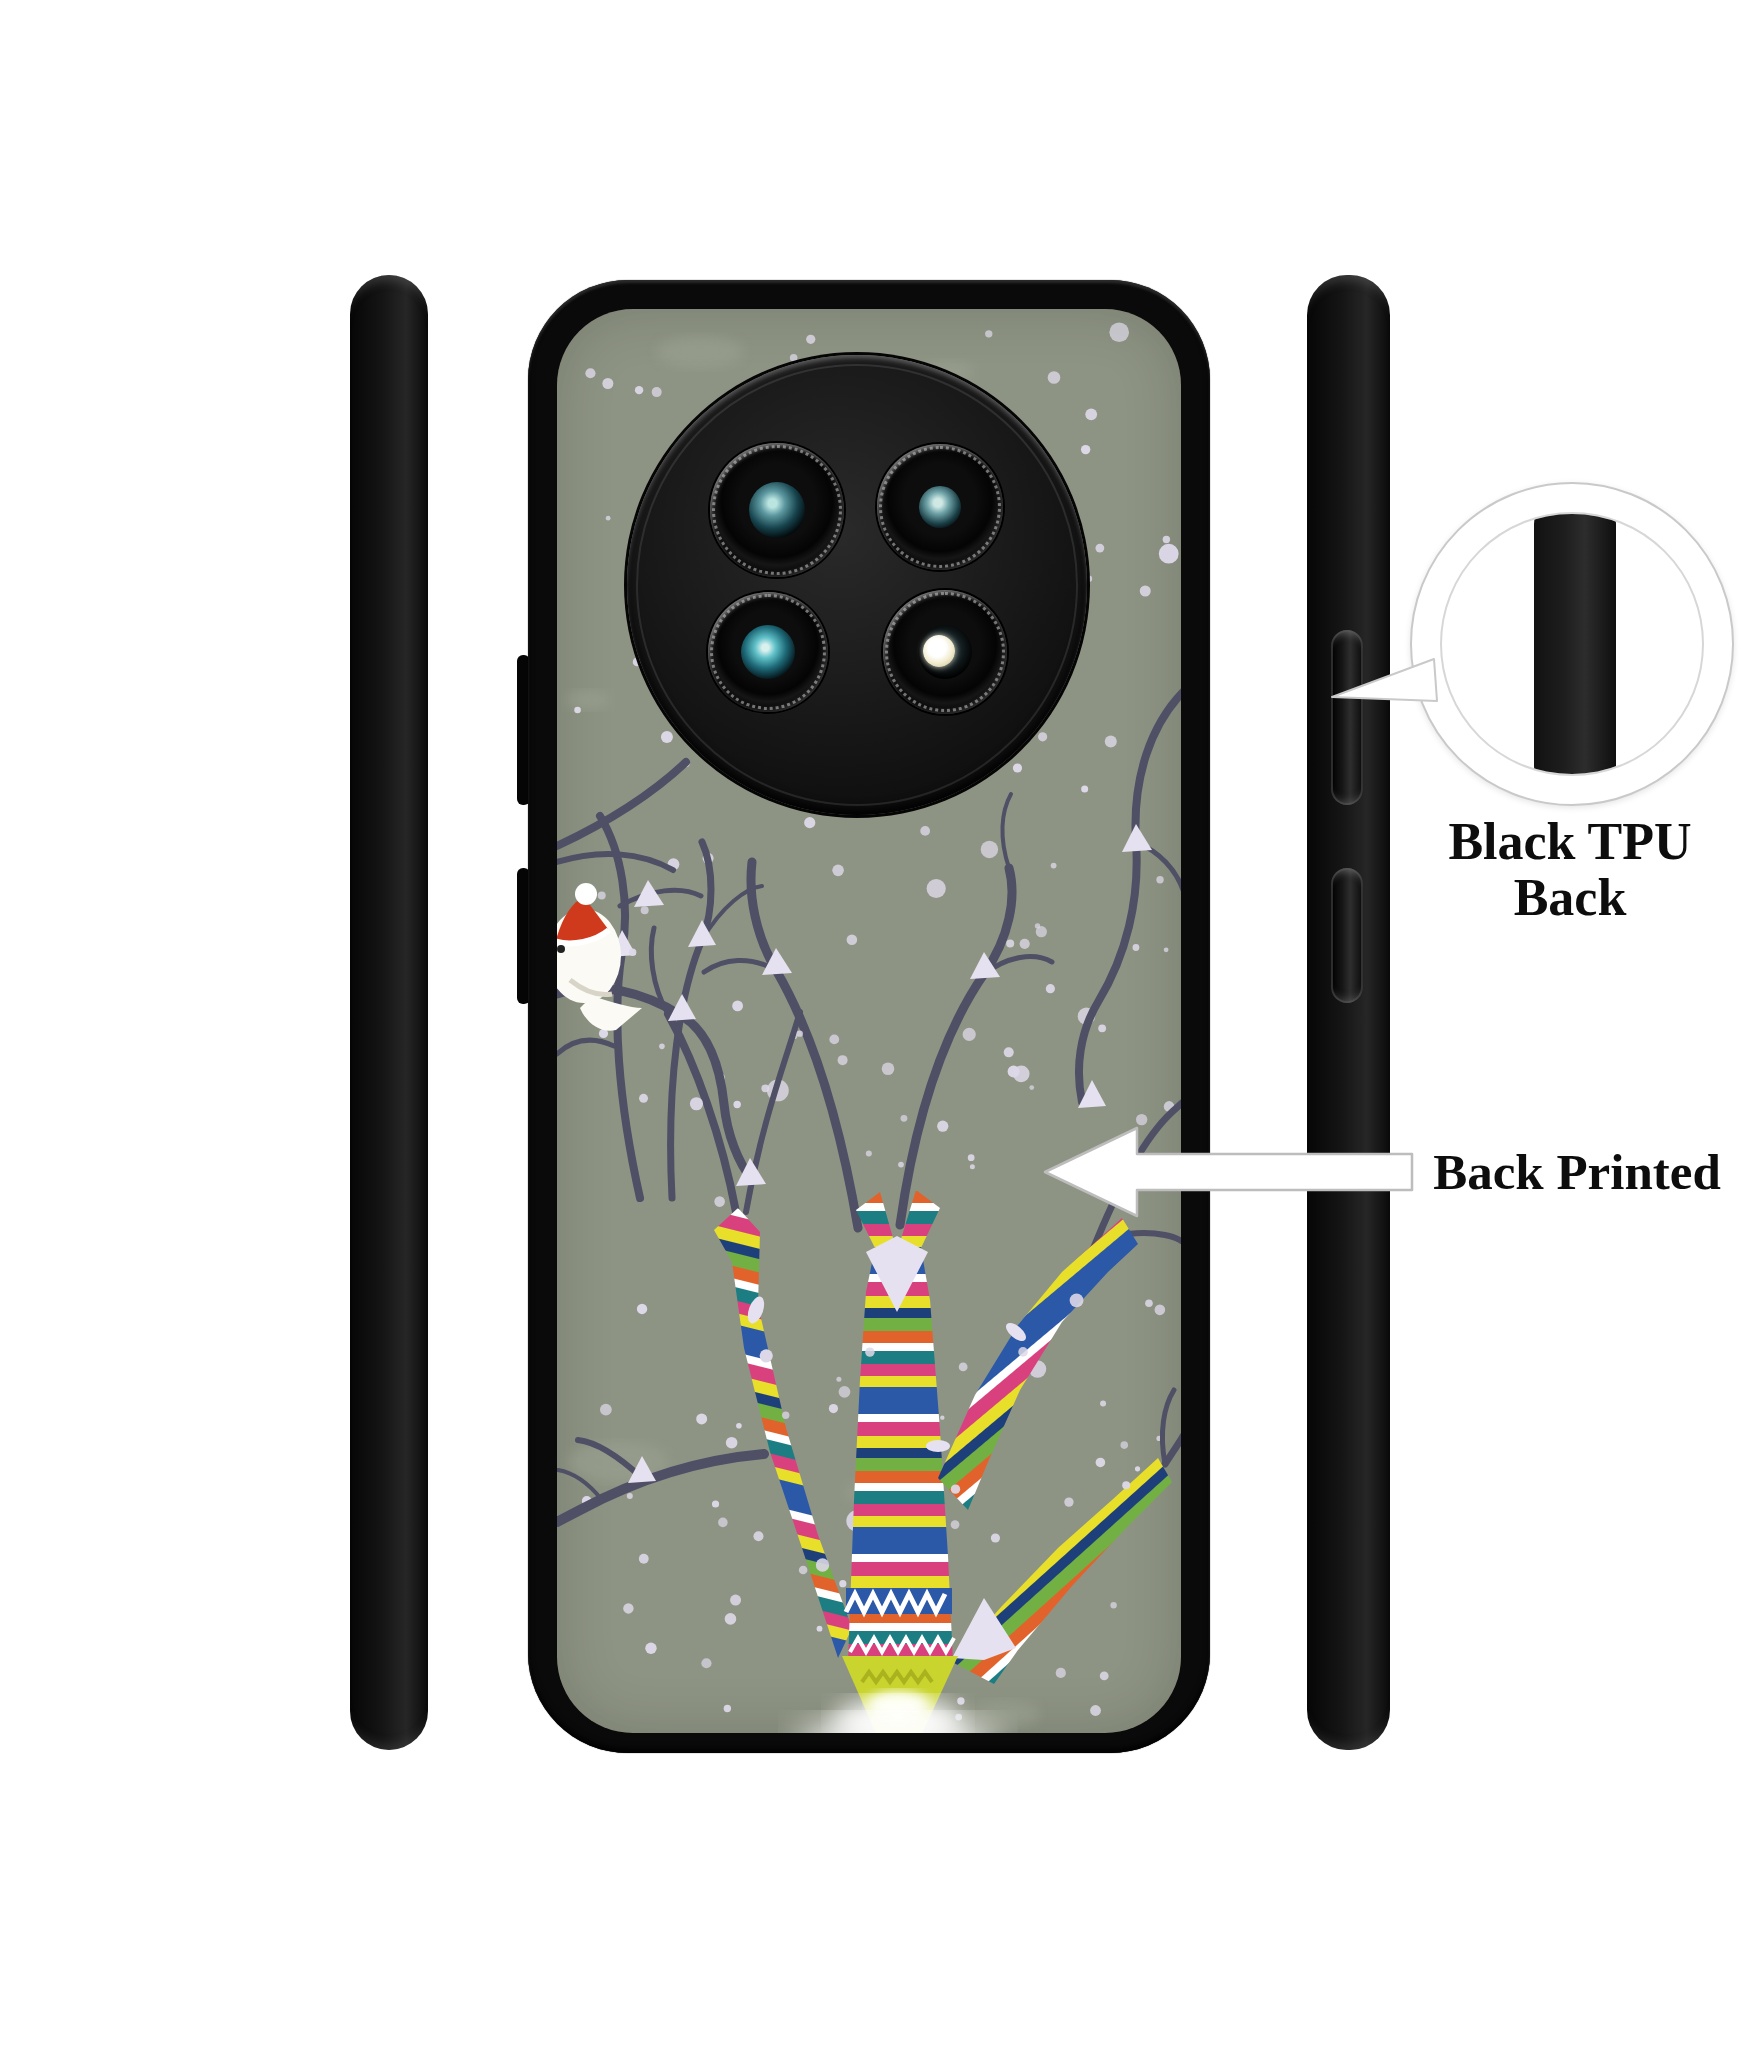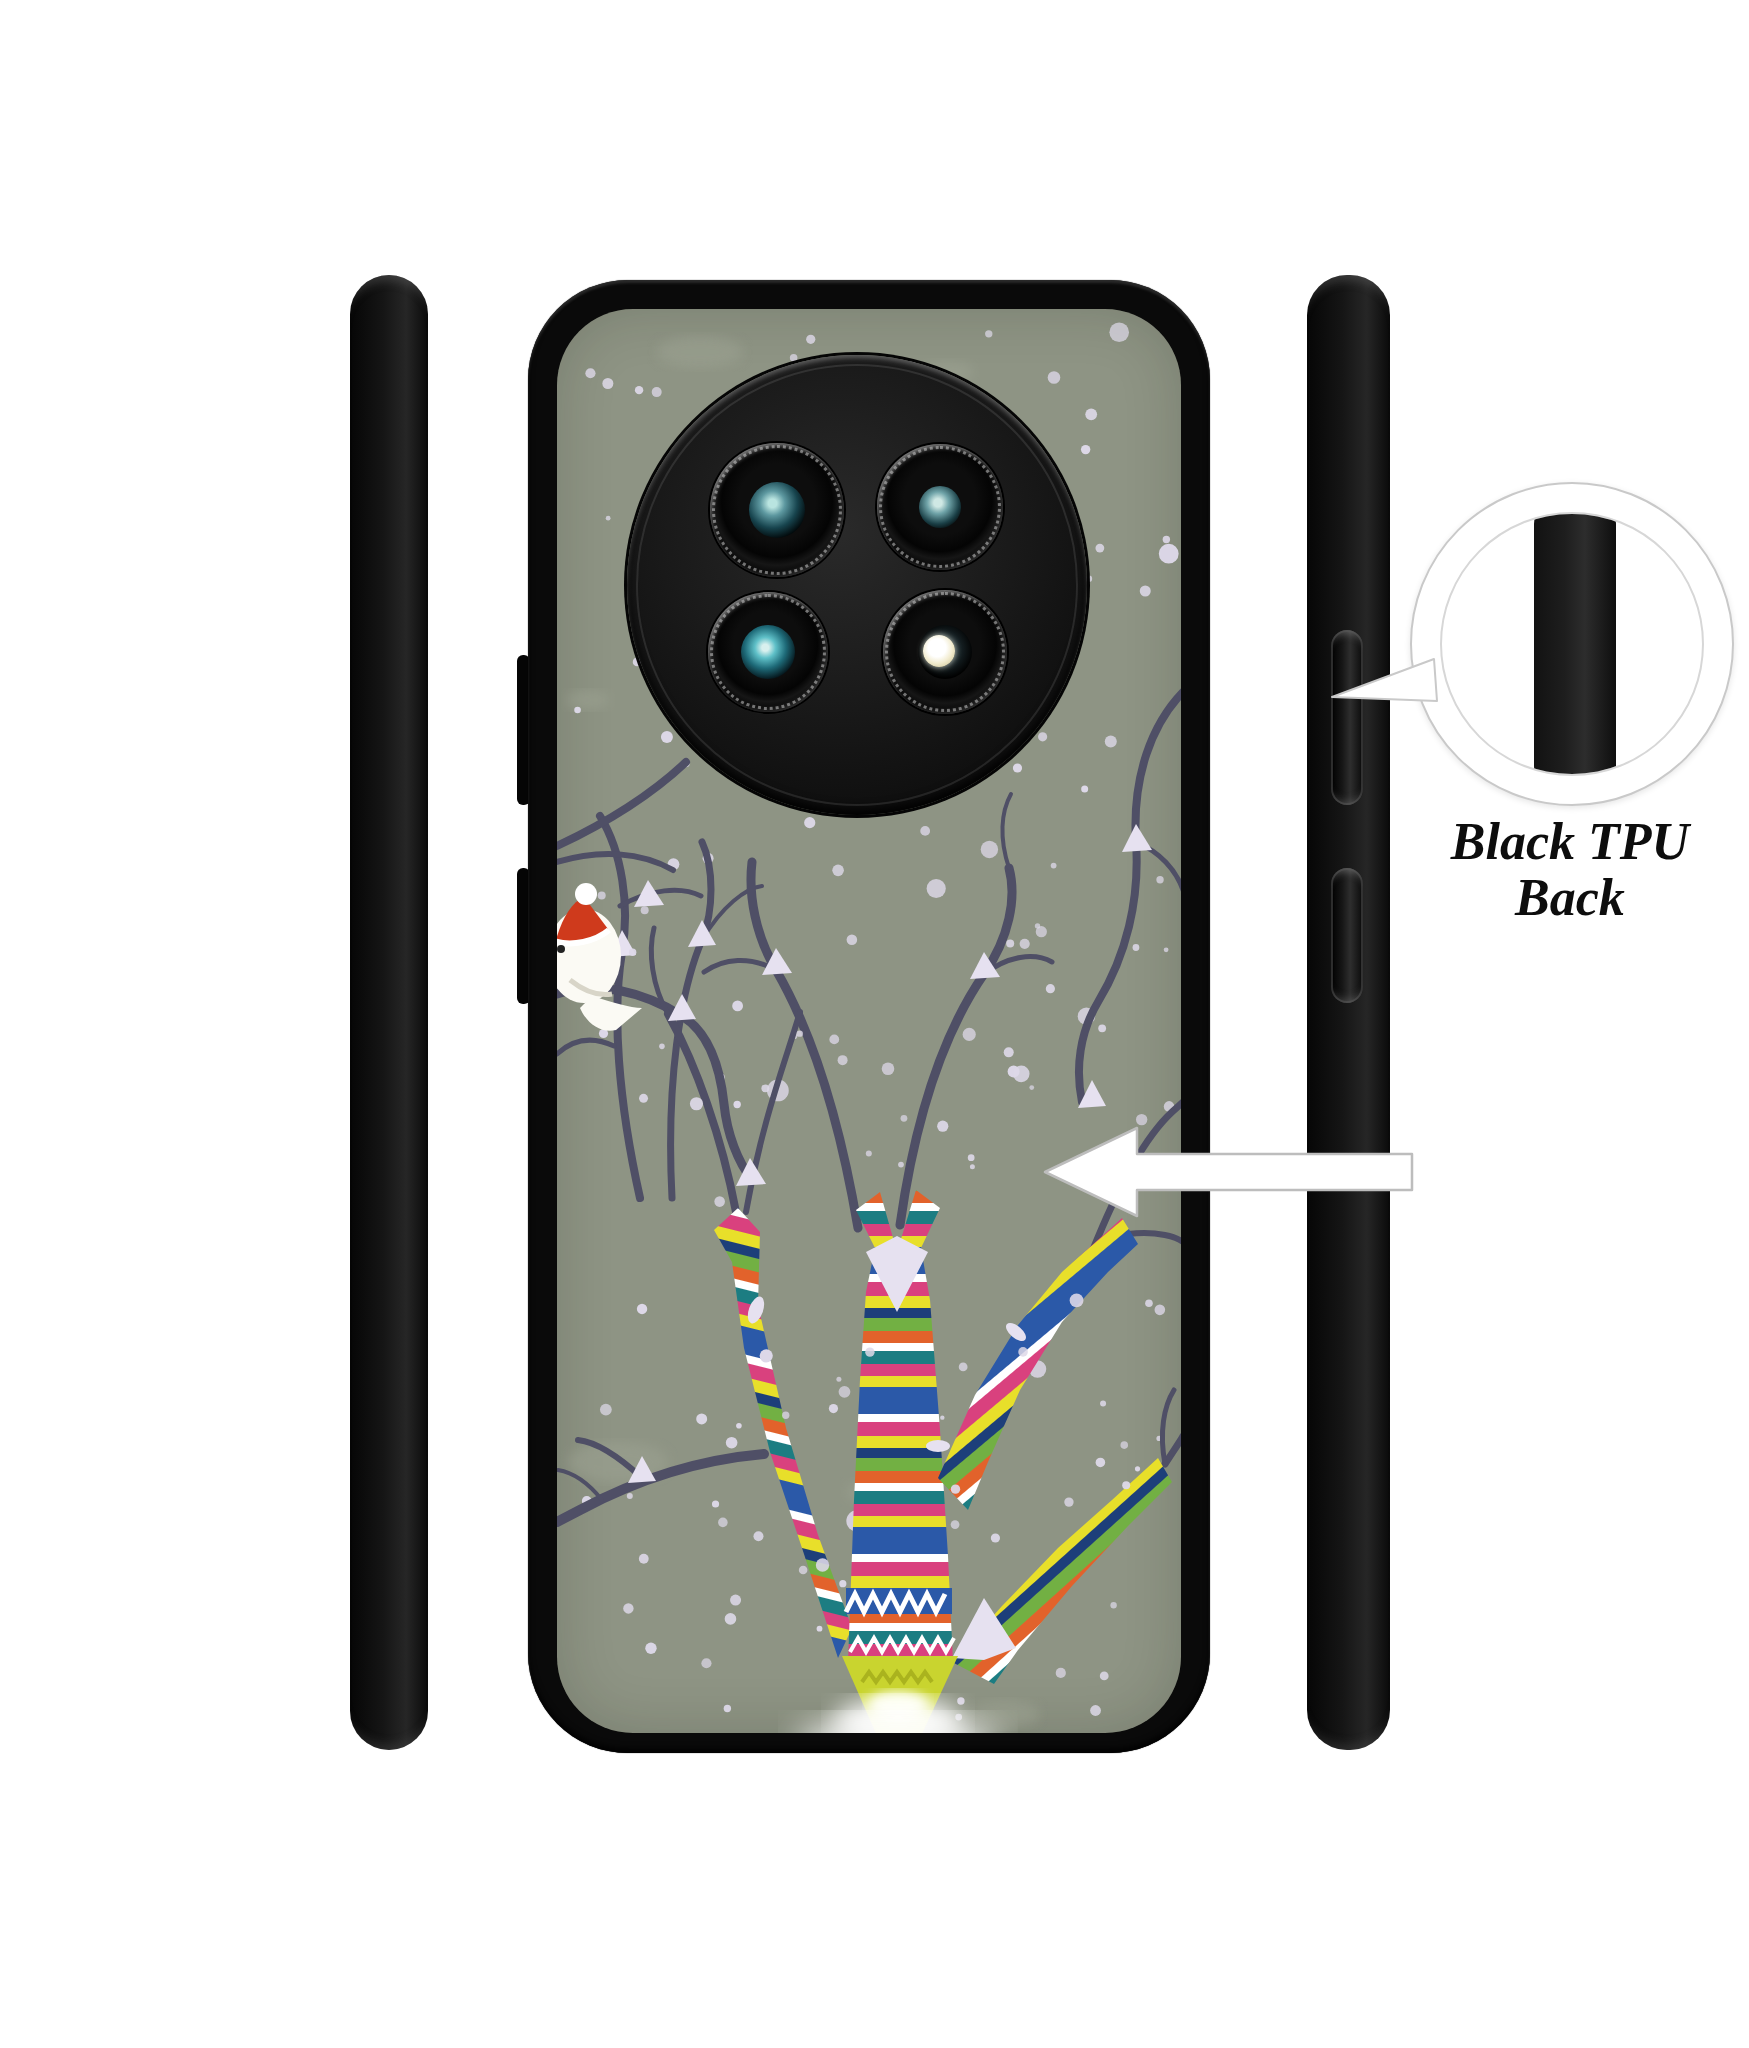--- a/index.html
+++ b/index.html
@@ -56,21 +56,21 @@
 
   
   #zoom-inset{left:1410px;top:482px;width:320px;height:320px;border-radius:50%;background:#fff;
          border:2px solid var(--callout-outline,#c9c9c9);box-shadow:0 2px 6px rgba(0,0,0,.10);}
   #zoom-inset-inner{position:absolute;left:28px;top:28px;width:260px;height:260px;border-radius:50%;
          background:#fff;border:2px solid #d7d7d7;overflow:hidden;}
   #zoom-strip{position:absolute;left:92px;top:-18px;width:82px;height:298px;border-radius:28px;
          background:linear-gradient(90deg,#121212 0%,#1e1e1e 38%,#2d2d2d 62%,#0e0e0e 100%);}
 
   
-  .cap{position:absolute;font-weight:bold;color:var(--label-text,#0d0d0d);text-align:center;font-size:52px;line-height:56px;font-style:italic;}
+  .cap{position:absolute;font-weight:bold;color:var(--label-text,#0d0d0d);text-align:center;font-size:52px;line-height:56px;}
   #side-caption{left:1398px;top:814px;width:344px;}
   #back-caption{left:1412px;top:1144px;width:330px;font-size:51px;}
 
   #overlay-svg{position:absolute;left:0;top:0;pointer-events:none;}
 
   svg .branch{stroke:var(--branch,#4f4f66);fill:none;stroke-linecap:round;}
   svg .snowcap{fill:var(--snow-cap,#e6e1f0);}
   svg .dot{fill:var(--snow,#ddd8e8);}
   svg .blotch{fill:#9ca292;opacity:.55;}
 </style>
@@ -418,14 +418,15 @@
 
   <svg id="overlay-svg" width="1749" height="2048">
     <polygon points="1332,697 1434,659 1437,701" fill="#ffffff" stroke="var(--callout-outline,#c9c9c9)" stroke-width="2" stroke-linejoin="round"></polygon>
     <polygon points="1045,1172 1137,1128 1137,1154 1412,1154 1412,1190 1137,1190 1137,1216" fill="#ffffff" stroke="#bdbdbd" stroke-width="2.5" stroke-linejoin="round"></polygon>
   </svg>
 
   <div class="cap" id="side-caption">
     <span style="display:block">Black TPU</span>
     <span style="display:block">Back</span>
   </div>
+  <div class="cap" id="back-caption">Back Printed</div>
 
 </div>
 
 </body></html>

